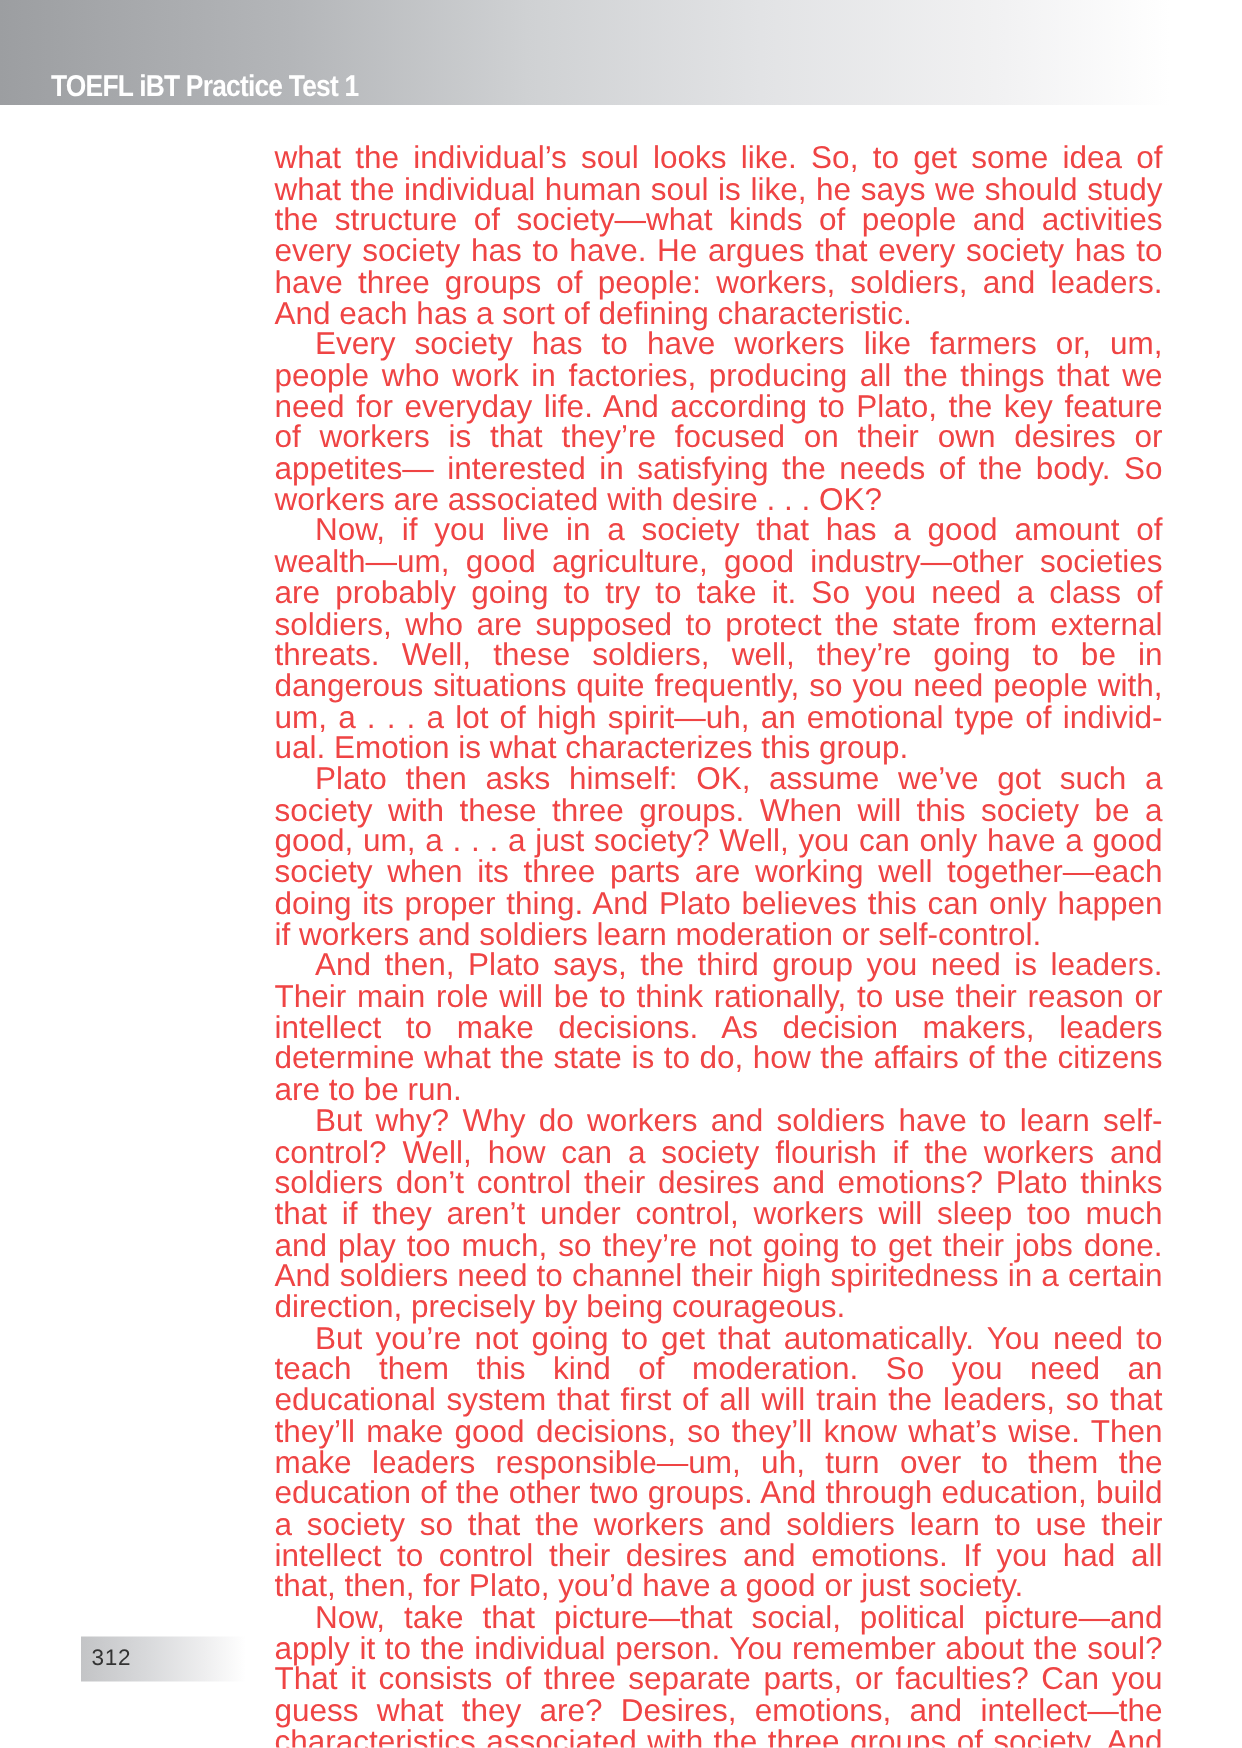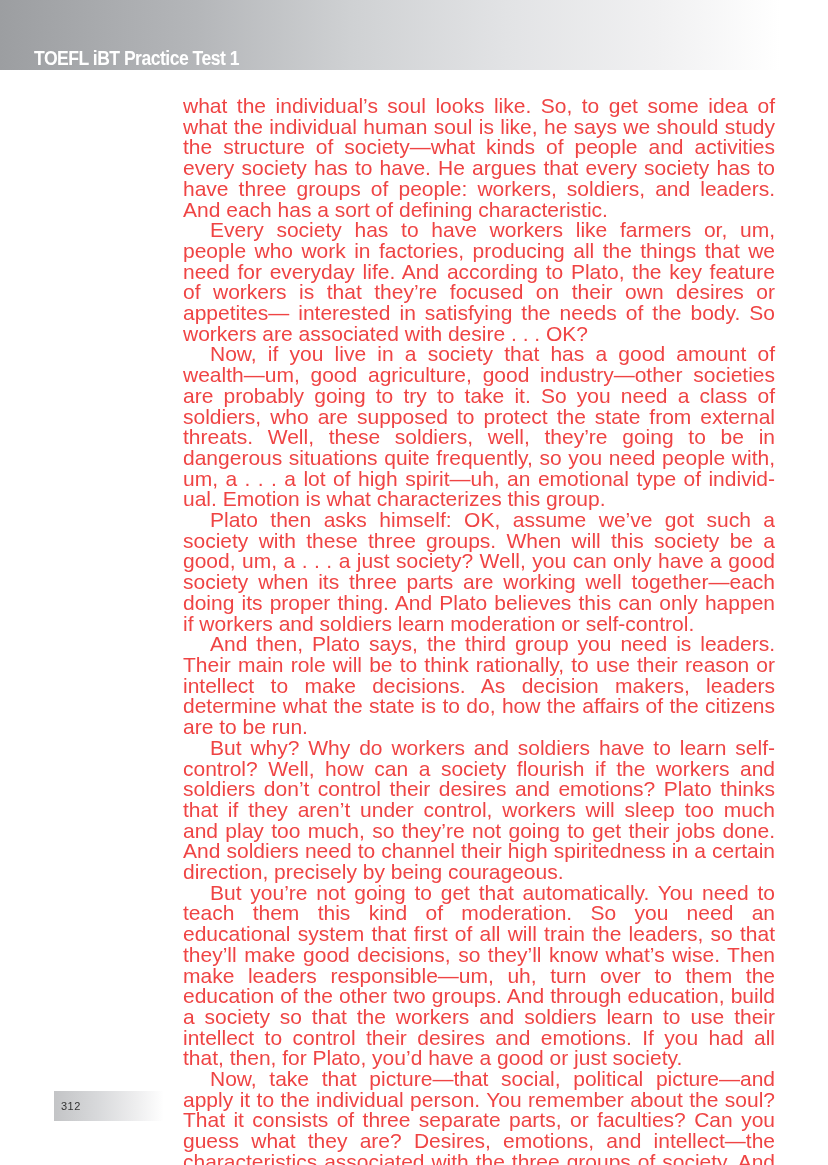--- a/index.html
+++ b/index.html
@@ -61,21 +61,21 @@
       top: 1091px;
       width: 110px;
       height: 30px;
       background: linear-gradient(to right, #c3c4c6 0%, #d8d9db 40%, #eeeeef 75%, #ffffff 100%);
     }
     .page-number {
       position: absolute;
       left: 61px;
       top: 1096px;
       font-family: "Liberation Sans", sans-serif;
-      font-size: 11px;
+      font-size: 15px;
       color: #333333;
       letter-spacing: 0.5px;
       line-height: 20px;
     }
   </style>
 </head>
 <body>
 
 <div class="header-band"></div>
 <div class="header-title">TOEFL iBT Practice Test 1</div>

